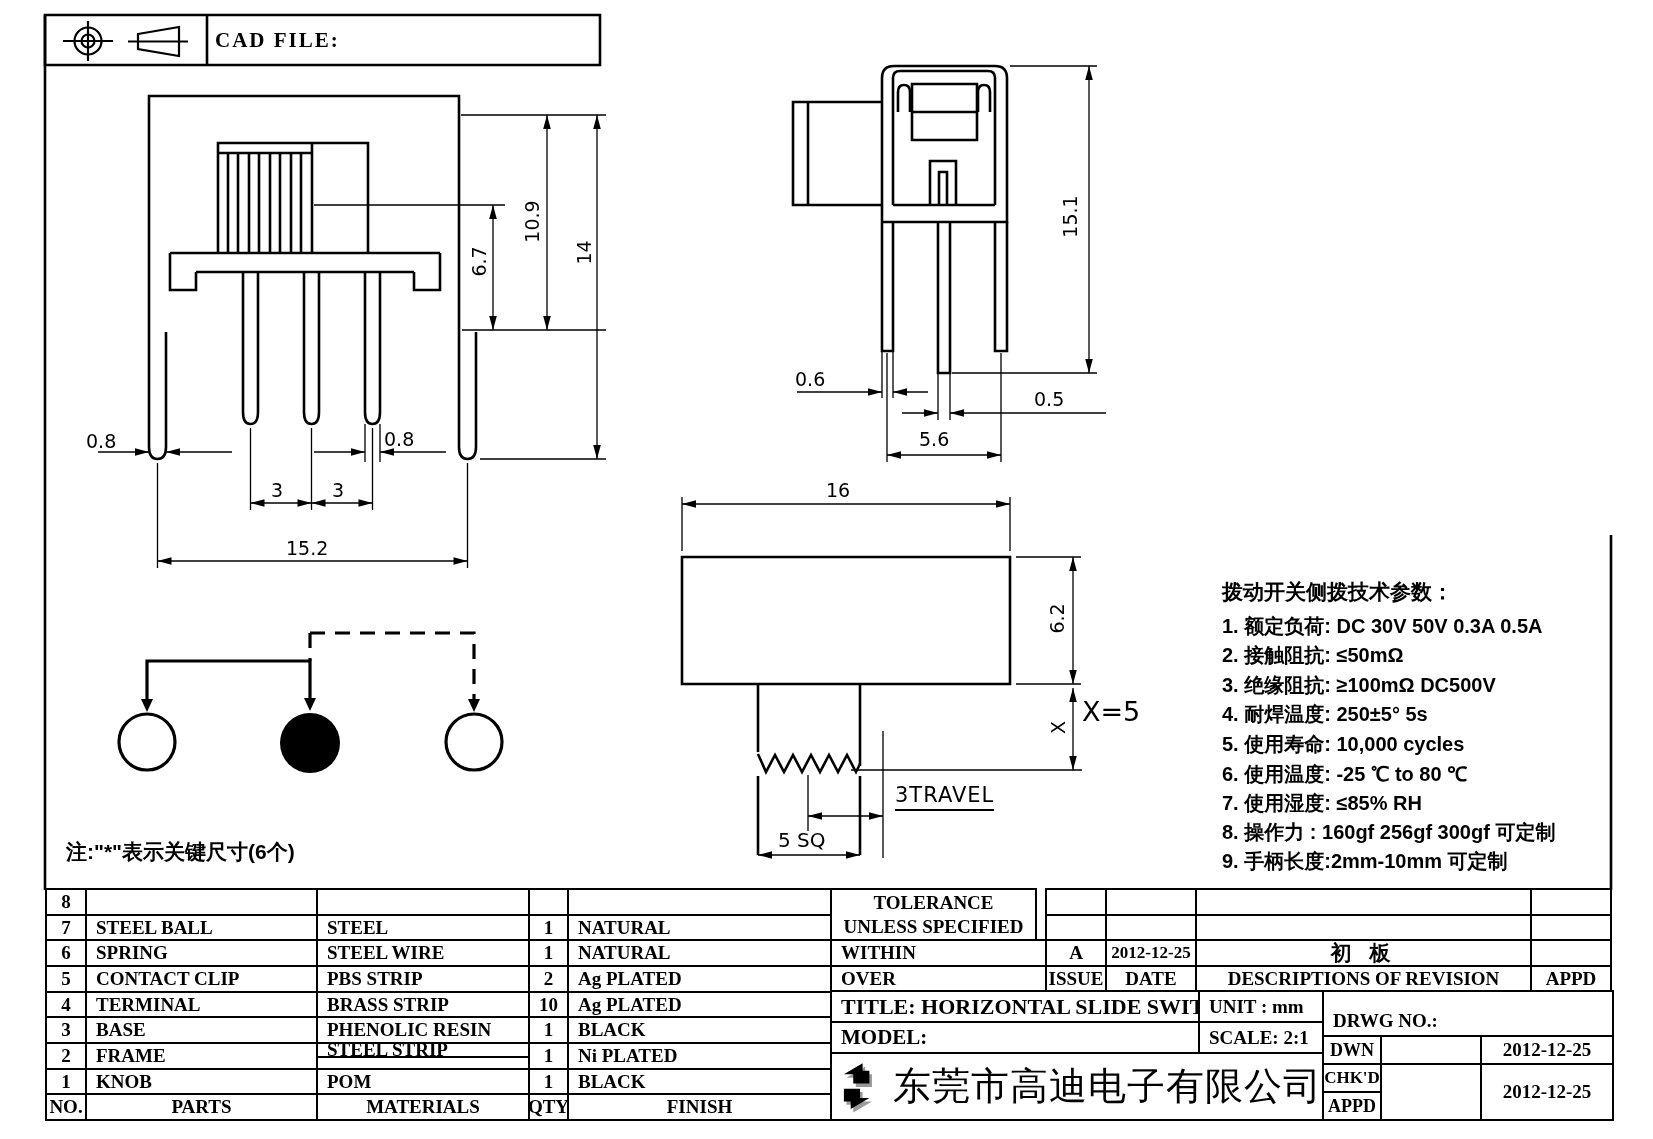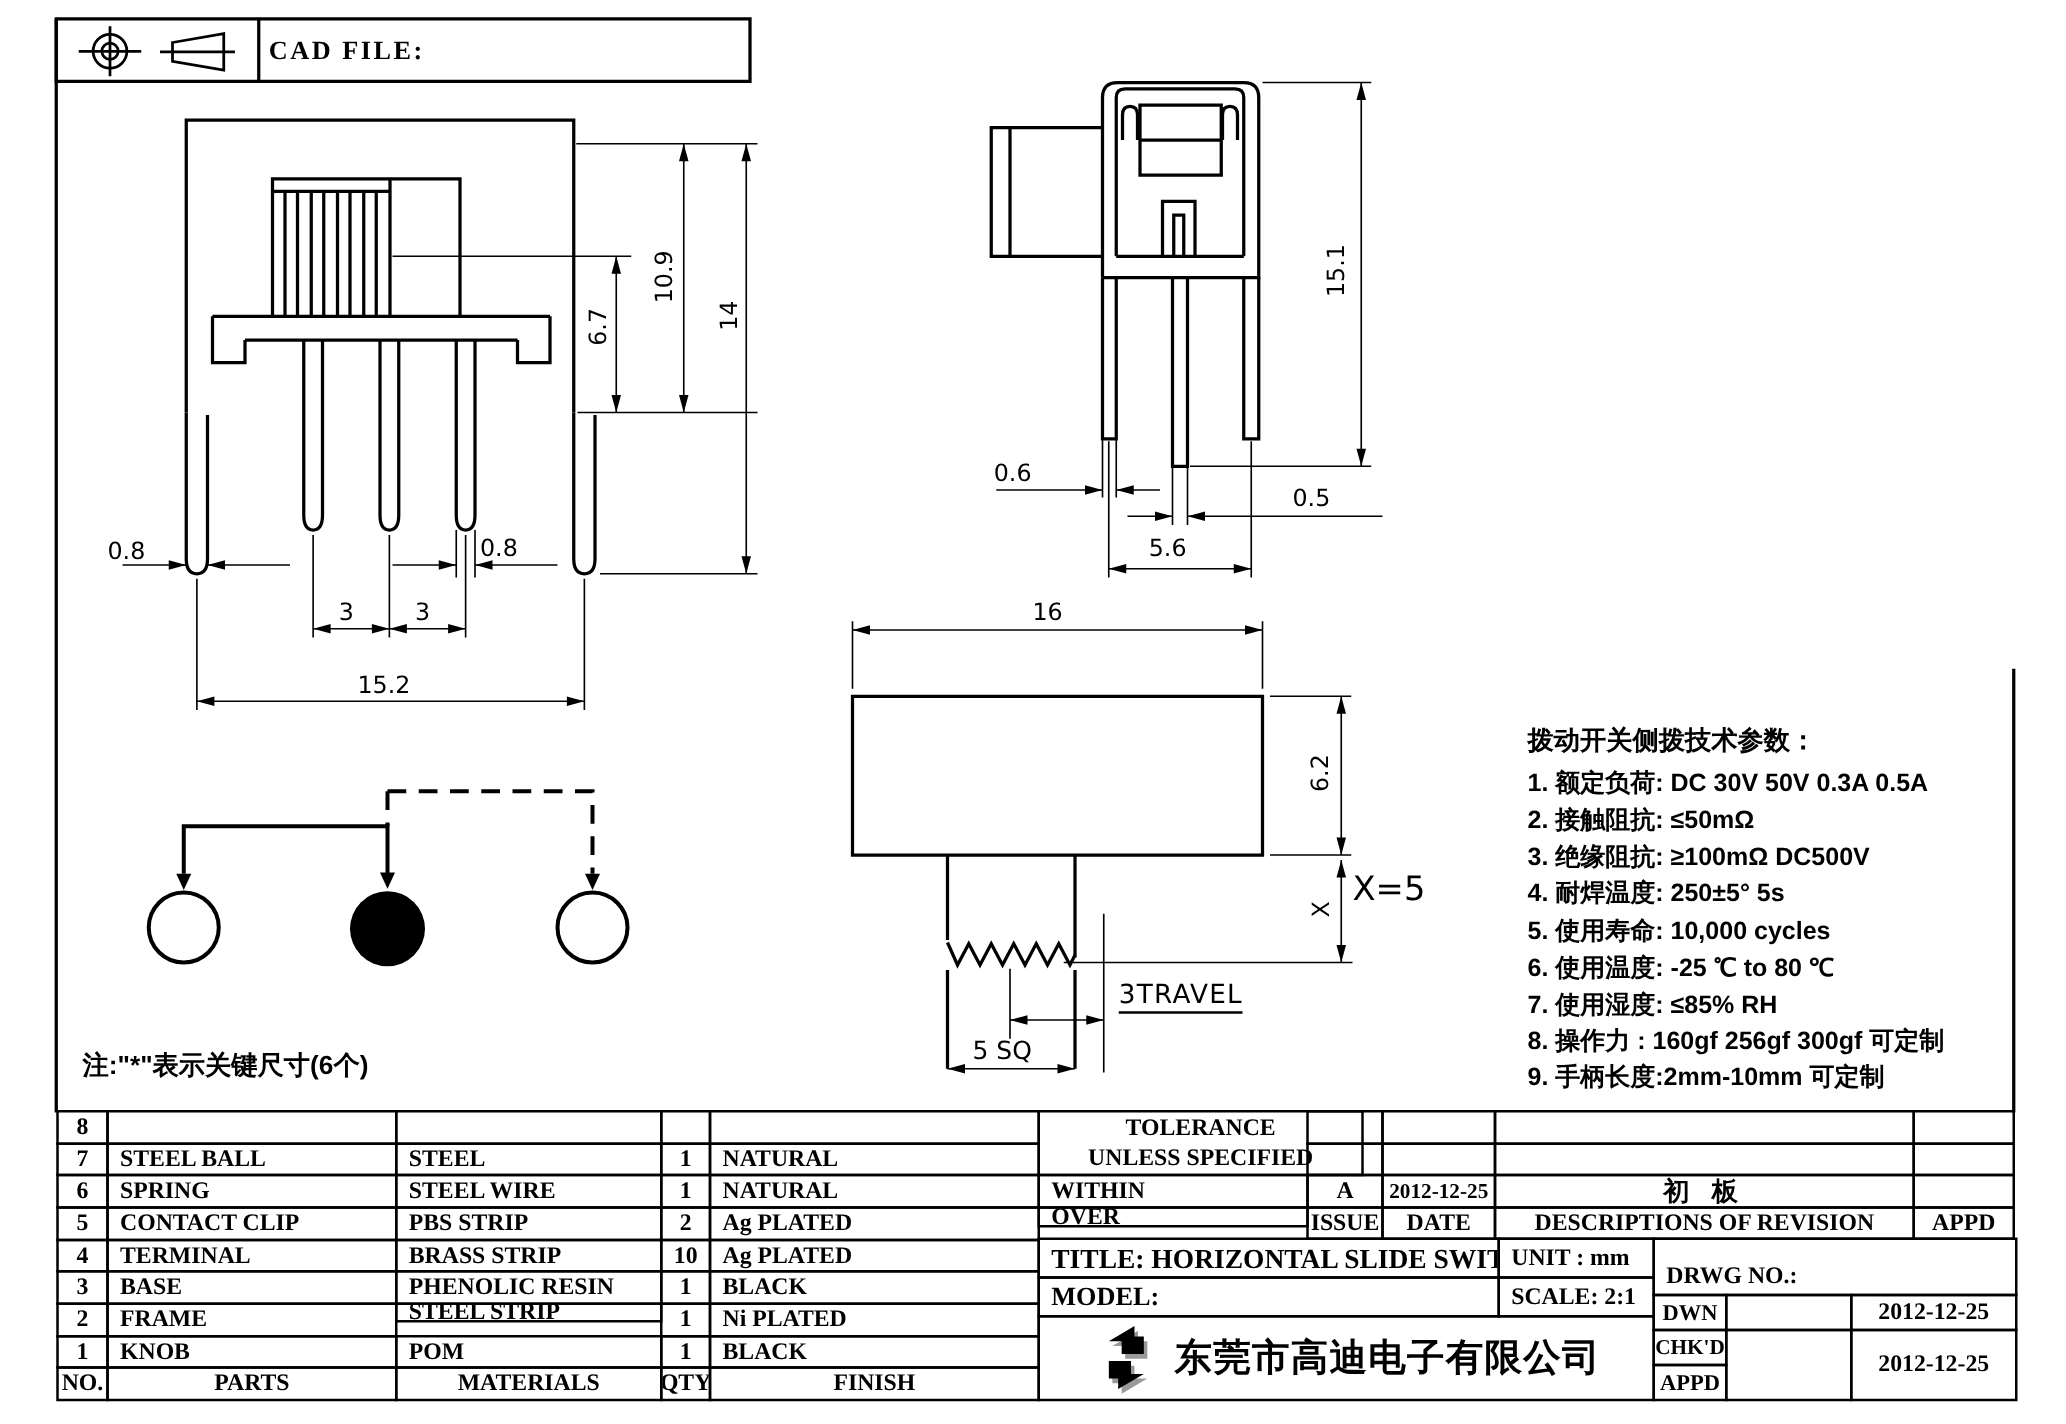--- a/index.html
+++ b/index.html
@@ -15,21 +15,21 @@
         display:flex;align-items:center;overflow:hidden;white-space:nowrap;}
   .cc{justify-content:center;}
   .cl{justify-content:flex-start;padding-left:9px;}
   .ct{align-items:flex-start;padding-top:18px;}
   .hdrlabel{position:absolute;font-family:"Liberation Serif",serif;font-weight:bold;
             font-size:21px;letter-spacing:2px;}
   .spec{position:absolute;left:1222px;font-weight:bold;font-size:20px;white-space:nowrap;
         font-family:"Liberation Sans",sans-serif;}
   .spectitle{font-size:21px;}
   .note{position:absolute;left:66px;top:838px;font-weight:bold;font-size:21px;}
-  #company-name{font-size:30px;font-weight:700;letter-spacing:1px;white-space:nowrap;}
+  #company-name{font-size:38px;font-weight:400;letter-spacing:1px;white-space:nowrap;}
 </style>
 </head>
 <body>
 
 <div id="sheet">
 
   <svg width="1653" height="1139" viewBox="0 0 1653 1139" style="position:absolute;left:0;top:0">
     <defs>
       <marker id="ae" orient="auto" markerUnits="userSpaceOnUse" markerWidth="16" markerHeight="12" refX="14" refY="5" style="overflow:visible">
         <path d="M0,1.2 L14,5 L0,8.8 Z" fill="#000"></path>
@@ -226,26 +226,26 @@
       <div class="cell cc" style="left: 528px; top: 1068px; width: 41px; height: 27px;">1</div>
       <div class="cell cl" style="left: 567px; top: 1068px; width: 265px; height: 27px;">BLACK</div>
       <div class="cell cc" style="left: 45px; top: 1093px; width: 42px; height: 28px;">NO.</div>
       <div class="cell cc" style="left: 85px; top: 1093px; width: 233px; height: 28px;">PARTS</div>
       <div class="cell cc" style="left: 316px; top: 1093px; width: 214px; height: 28px;">MATERIALS</div>
       <div class="cell cc" style="left: 528px; top: 1093px; width: 41px; height: 28px;">QTY</div>
       <div class="cell cc" style="left: 567px; top: 1093px; width: 265px; height: 28px;">FINISH</div>
     </div>
 
   <div>
-    <div class="cell cc" style="left:830px;top:888px;width:261px;height:53px;flex-direction:column;line-height:1.25">
+    <div class="cell cc" style="left:830px;top:888px;width:207px;height:53px;flex-direction:column;line-height:1.25">
       <div>TOLERANCE</div>
       <div>UNLESS   SPECIFIED</div>
     </div>
     <div class="cell cl" style="left:830px;top:939px;width:217px;height:28px">WITHIN</div>
-    <div class="cell cl" style="left:830px;top:965px;width:217px;height:17px">OVER</div>
+    <div class="cell cl" style="left:830px;top:965px;width:217px;height:27px">OVER</div>
 
     <div class="cell" style="left:1045px;top:888px;width:62px;height:28px"></div>
     <div class="cell" style="left:1045px;top:914px;width:62px;height:27px"></div>
     <div class="cell cc" style="left:1045px;top:939px;width:62px;height:28px">A</div>
     <div class="cell cc" style="left:1045px;top:965px;width:62px;height:27px">ISSUE</div>
 
     <div class="cell" style="left:1105px;top:888px;width:92px;height:28px"></div>
     <div class="cell" style="left:1105px;top:914px;width:92px;height:27px"></div>
     <div class="cell cc" style="left:1105px;top:939px;width:92px;height:28px;font-size:17px">2012-12-25</div>
     <div class="cell cc" style="left:1105px;top:965px;width:92px;height:27px">DATE</div>

